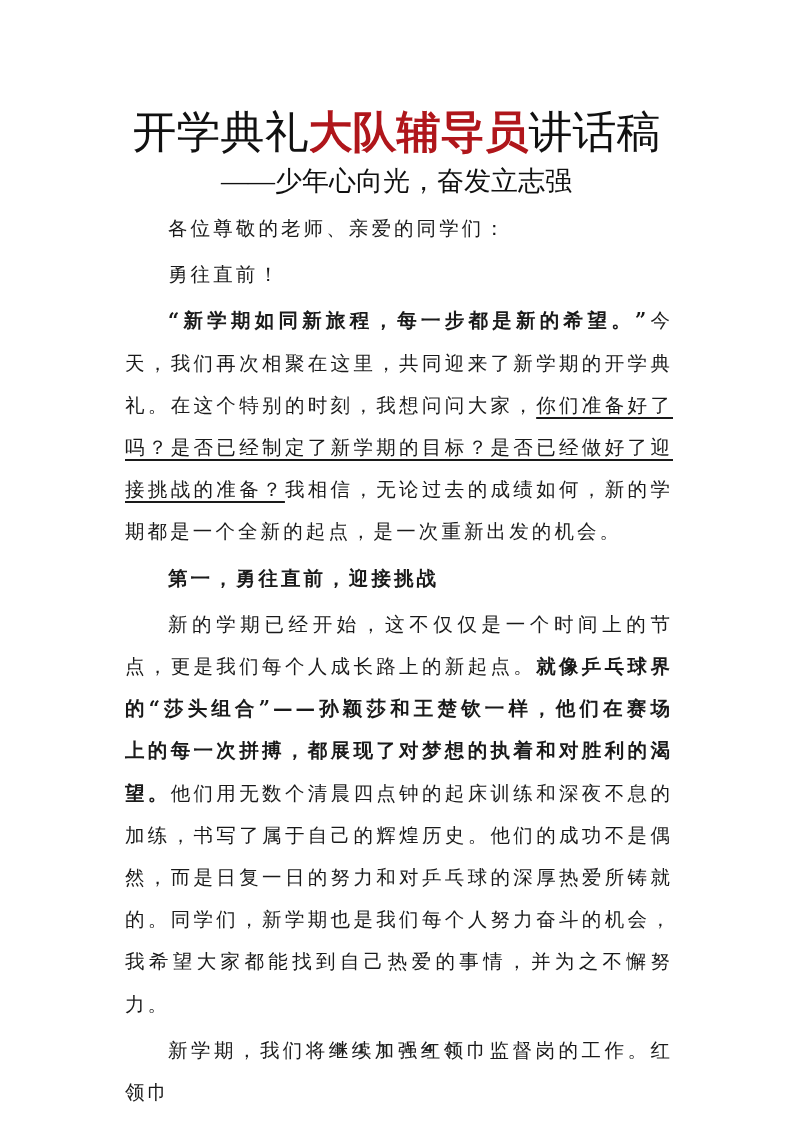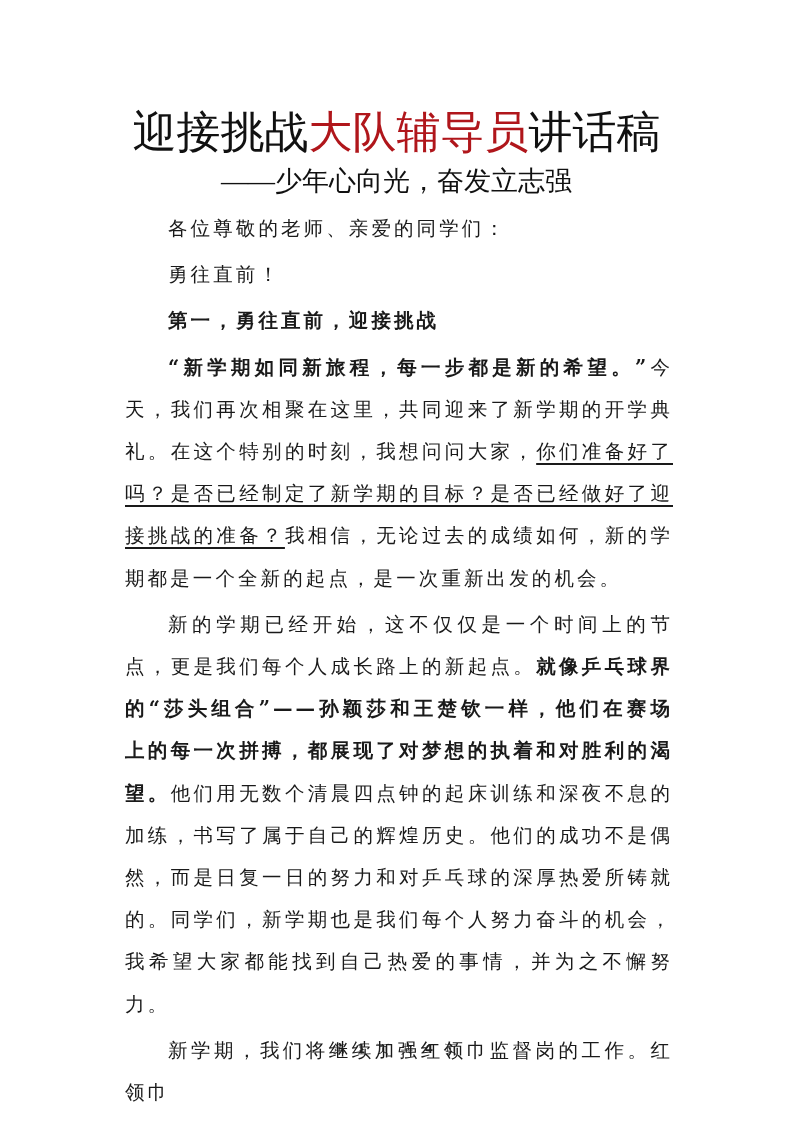--- a/index.html
+++ b/index.html
@@ -1,47 +1,47 @@
 <!DOCTYPE html>
 <html><head>
   <meta charset="utf-8">
   <style>
     html, body { margin: 0; padding: 0; background: #ffffff; }
     body { width: 793px; height: 1122px; position: relative; overflow: hidden;
       font-family: "DejaVu Serif", "Liberation Serif", serif; color: #1a1a1a; }
     .page { position: absolute; left: 0; top: 0; width: 793px; height: 1122px; }
     .title { position: absolute; top: 104px; left: 0; width: 793px; text-align: center;
       font-size: 44px; line-height: 56px; letter-spacing: 0px; color: #111; white-space: nowrap; }
-    .title .accent { color: #b0161b; font-weight: normal; }
+    .title .accent { color: #b0161b; font-weight: bold; }
     .subtitle { position: absolute; top: 163px; left: 0; width: 793px; text-align: center;
       font-size: 27px; line-height: 36px; color: #111; white-space: nowrap; font-family: Liberation Serif, serif; }
     .body { position: absolute; left: 121px; top: 204px; width: 556px; }
     .p { font-size: 19.5px; line-height: 42.2px; letter-spacing: 3.1px; margin: 4px;
       text-align: justify; text-align-last: left; word-break: break-all; }
     .indent { text-indent: 43px; }
     .b { font-weight: bold; }
     .u { text-decoration: underline; text-underline-offset: 5px; text-decoration-thickness: 1.5px; }
     .heading { font-weight: bold; }
     .footer { position: absolute; top: 1041px; left: 0; width: 793px; text-align: center;
       font-size: 12px; color: #222; letter-spacing: 3px; word-spacing: 2px; }
     .footer .num { font-family: "DejaVu Sans", "Liberation Sans", sans-serif; font-weight: bold; }
   </style>
 </head>
 <body>
 
 <div class="page">
-  <div class="title"><span>迎接挑战</span><span class="accent">大队辅导员</span><span>讲话稿</span></div>
+  <div class="title"><span>开学典礼</span><span class="accent">大队辅导员</span><span>讲话稿</span></div>
 
   <div class="subtitle">——少年心向光，奋发立志强</div>
 
   <div class="body">
     <p class="p indent">各位尊敬的老师、亲爱的同学们：</p>
     <p class="p indent">勇往直前！</p>
+    <p class="p indent"><span class="b">“新学期如同新旅程，每一步都是新的希望。”</span><span>今天，我们再次相聚在这里，共同迎来了新学期的开学典礼。在这个特别的时刻，我想问问大家，</span><span class="u">你们准备好了吗？是否已经制定了新学期的目标？是否已经做好了迎接挑战的准备？</span><span>我相信，无论过去的成绩如何，新的学期都是一个全新的起点，是一次重新出发的机会。</span></p>
+
     <p class="p indent heading">第一，勇往直前，迎接挑战</p>
-
-    <p class="p indent"><span class="b">“新学期如同新旅程，每一步都是新的希望。”</span><span>今天，我们再次相聚在这里，共同迎来了新学期的开学典礼。在这个特别的时刻，我想问问大家，</span><span class="u">你们准备好了吗？是否已经制定了新学期的目标？是否已经做好了迎接挑战的准备？</span><span>我相信，无论过去的成绩如何，新的学期都是一个全新的起点，是一次重新出发的机会。</span></p>
     <p class="p indent"><span>新的学期已经开始，这不仅仅是一个时间上的节点，更是我们每个人成长路上的新起点。</span><span class="b">就像乒乓球界的“莎头组合”——孙颖莎和王楚钦一样，他们在赛场上的每一次拼搏，都展现了对梦想的执着和对胜利的渴望。</span><span>他们用无数个清晨四点钟的起床训练和深夜不息的加练，书写了属于自己的辉煌历史。他们的成功不是偶然，而是日复一日的努力和对乒乓球的深厚热爱所铸就的。同学们，新学期也是我们每个人努力奋斗的机会，我希望大家都能找到自己热爱的事情，并为之不懈努力。</span></p>
 
     <p class="p indent">新学期，我们将继续加强红领巾监督岗的工作。红领巾</p>
   </div>
 
   <div class="footer"><span>第</span> <span class="num">1</span> <span>页 共</span> <span class="num">4</span> <span>页</span></div>
 </div>
 
 </body></html>

